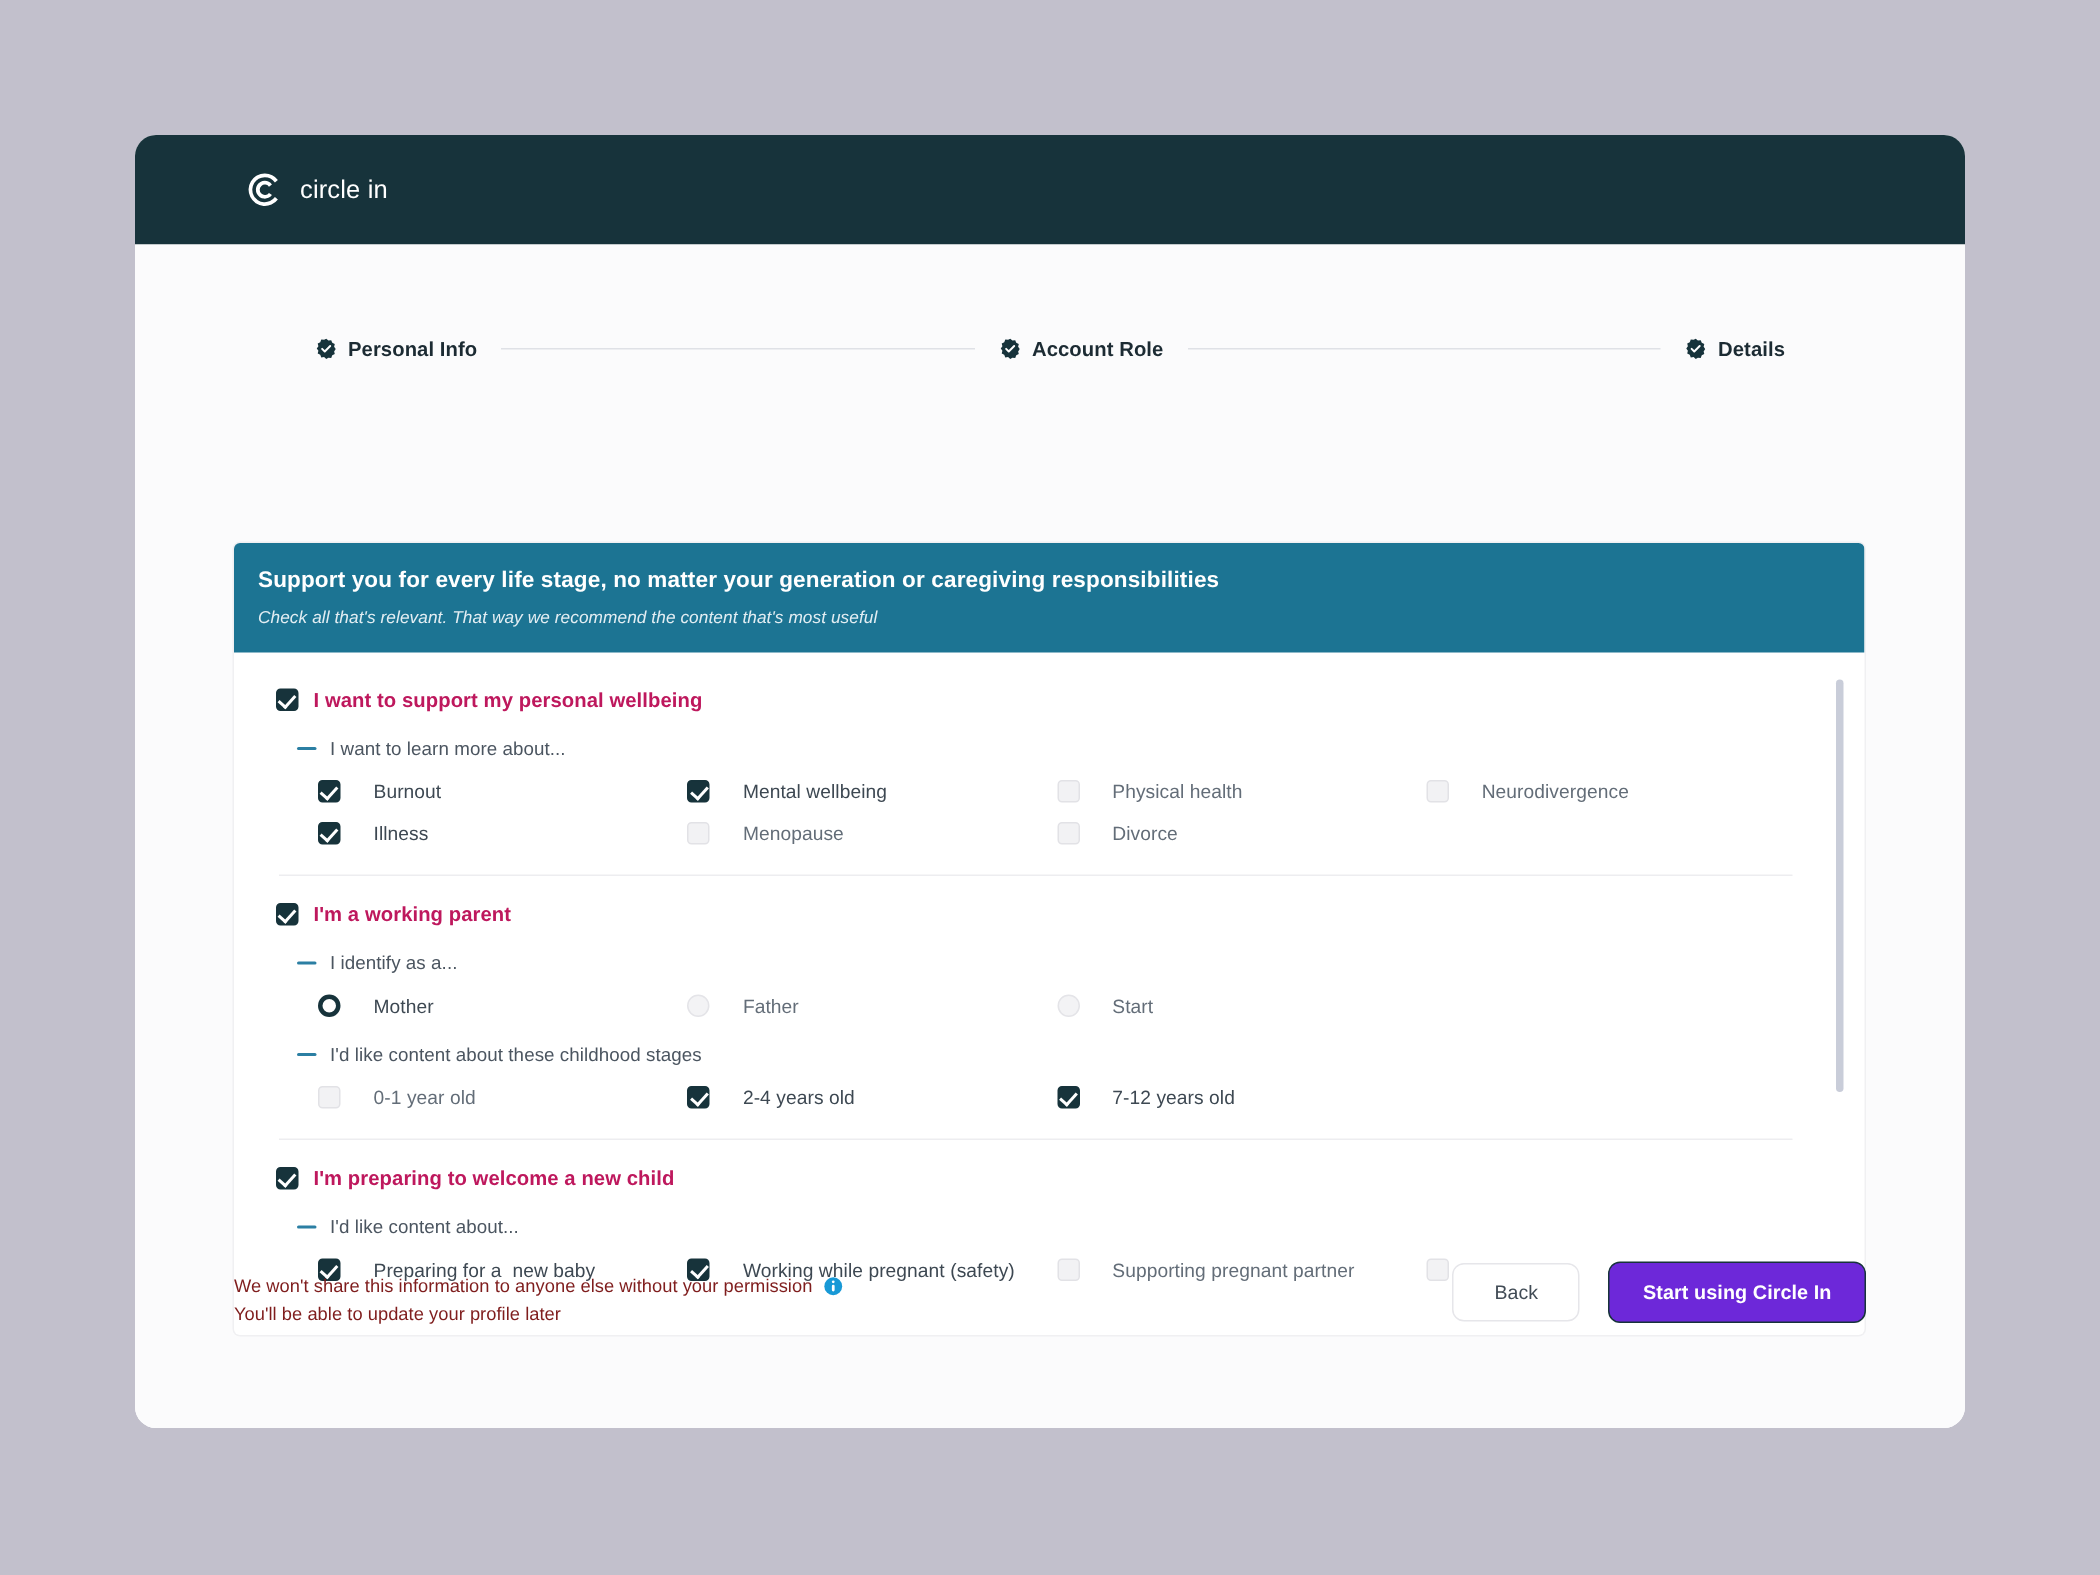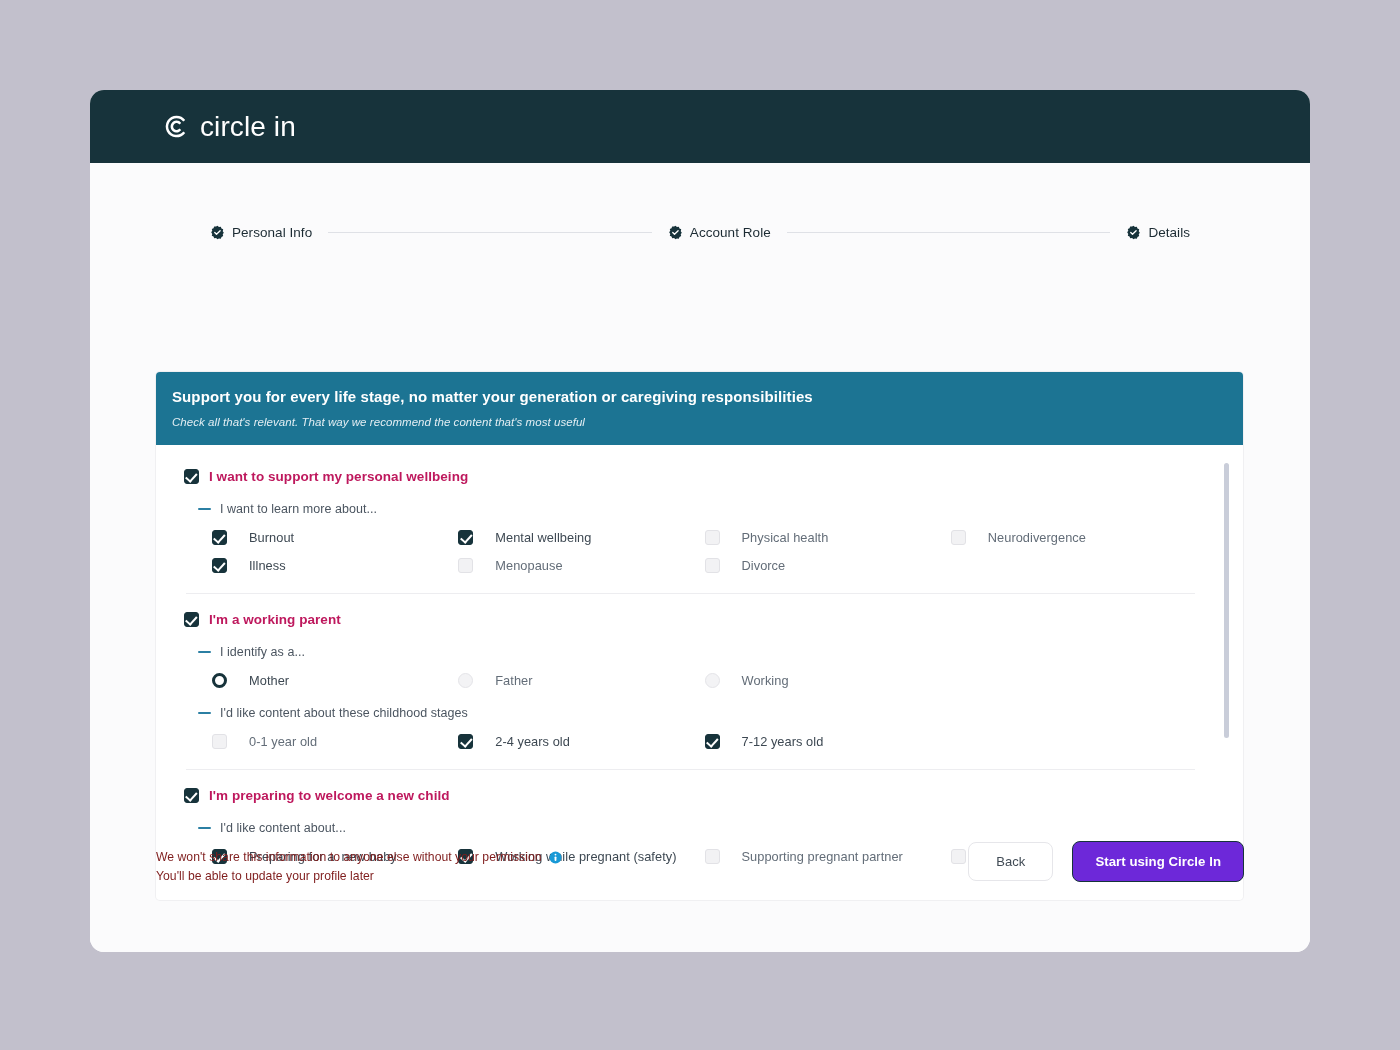--- a/index.html
+++ b/index.html
@@ -40,21 +40,21 @@
     flex: 0 0 auto;
   }
   .brand {
     display: flex;
     align-items: center;
     gap: 11px;
   }
   .brand-logo { width: 25px; height: 25px; display: block; }
   .brand-name {
     color: #ffffff;
-    font-size: 28px;
+    font-size: 17px;
     letter-spacing: 0.1px;
     font-weight: 400;
   }
 
   
   .app-body {
     flex: 1 1 auto;
     background: #fbfbfc;
     position: relative;
     display: flex;
@@ -73,36 +73,36 @@
   .step {
     display: flex;
     align-items: center;
     gap: 7px;
     white-space: nowrap;
   }
   .step-icon { width: 15px; height: 15px; display: block; flex: 0 0 auto; }
   .step-label {
     font-size: 13.5px;
     color: #1c2b33;
-    font-weight: 400;
+    font-weight: 700;
     letter-spacing: 0.05px;
   }
   .step-line {
     height: 1px;
     background: #dfe1e6;
     flex: 1 1 auto;
     margin: 0 16px;
     min-width: 40px;
   }
 
   
   .panel {
     position: absolute;
     left: 66px;
-    top: 209px;
+    top: 199px;
     width: 1087px;
     border-radius: 4px;
     overflow: hidden;
     background: #ffffff;
     box-shadow: 0 0 0 1px #f0f0f2;
   }
   .panel-banner {
     background: #1c7493;
     padding: 16px 16px 17px 16px;
   }
@@ -419,21 +419,21 @@
               <div class="option">
                 <span class="rb selected"></span>
                 <span class="option-label">Mother</span>
               </div>
               <div class="option">
                 <span class="rb unselected"></span>
                 <span class="option-label muted">Father</span>
               </div>
               <div class="option">
                 <span class="rb unselected"></span>
-                <span class="option-label muted">Working</span>
+                <span class="option-label muted">Start</span>
               </div>
               <div></div>
             </div>
 
             <div class="sub-head">
               <span class="sub-dash"></span>
               <span class="sub-head-label">I'd like content about these childhood stages</span>
             </div>
             <div class="options">
               <div class="option">

